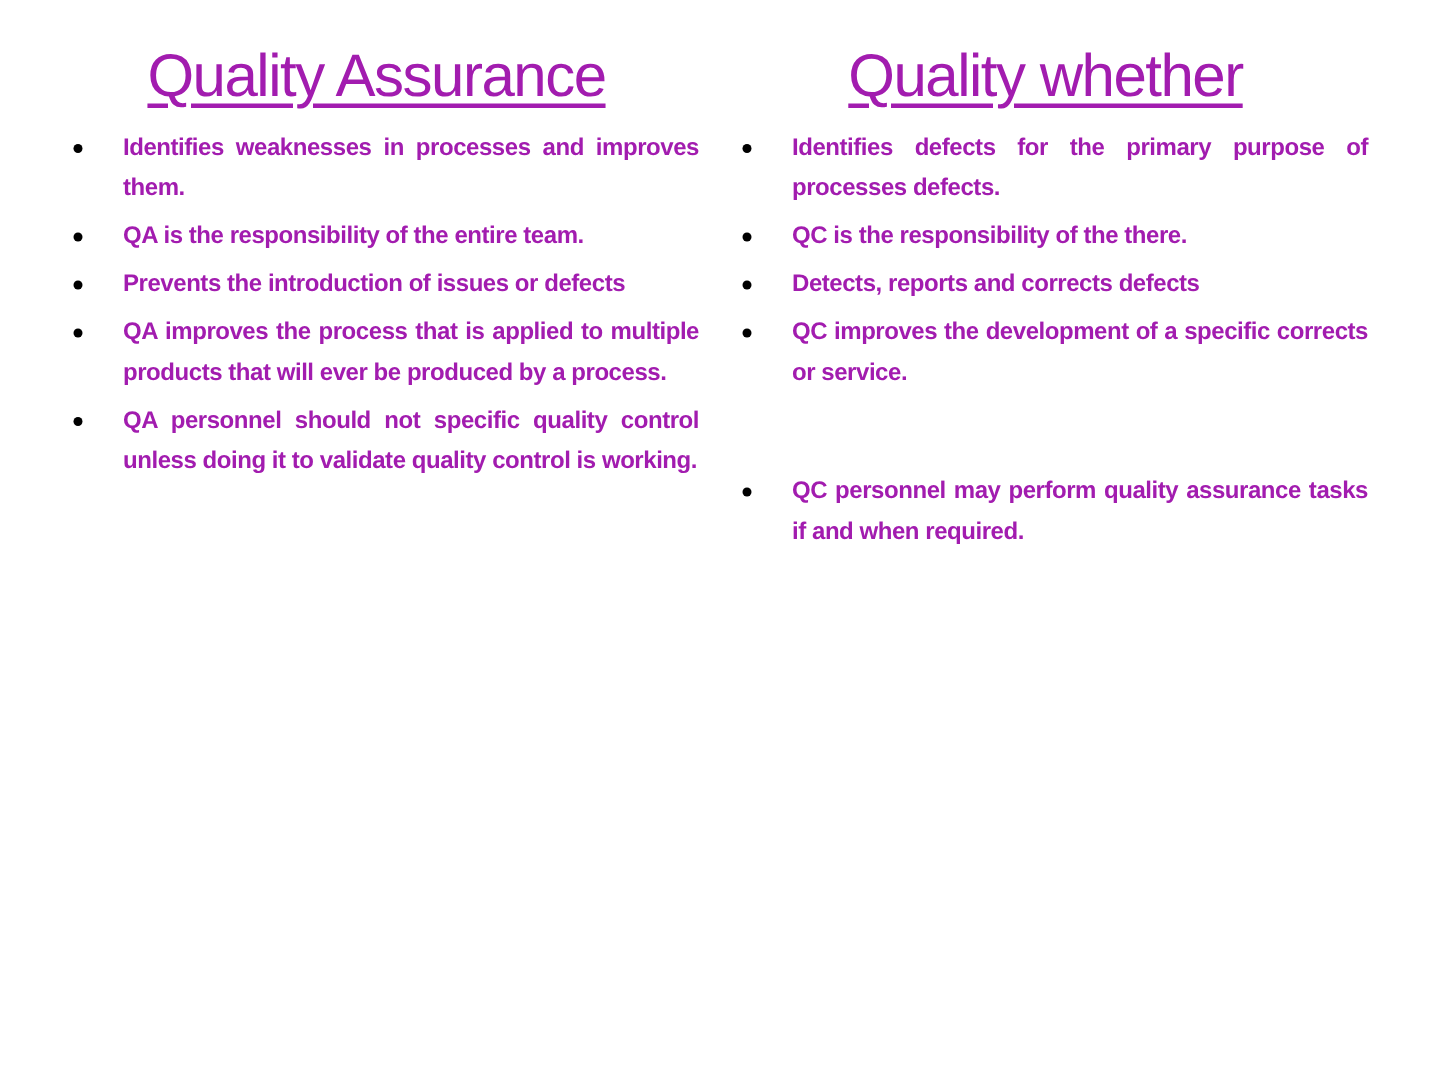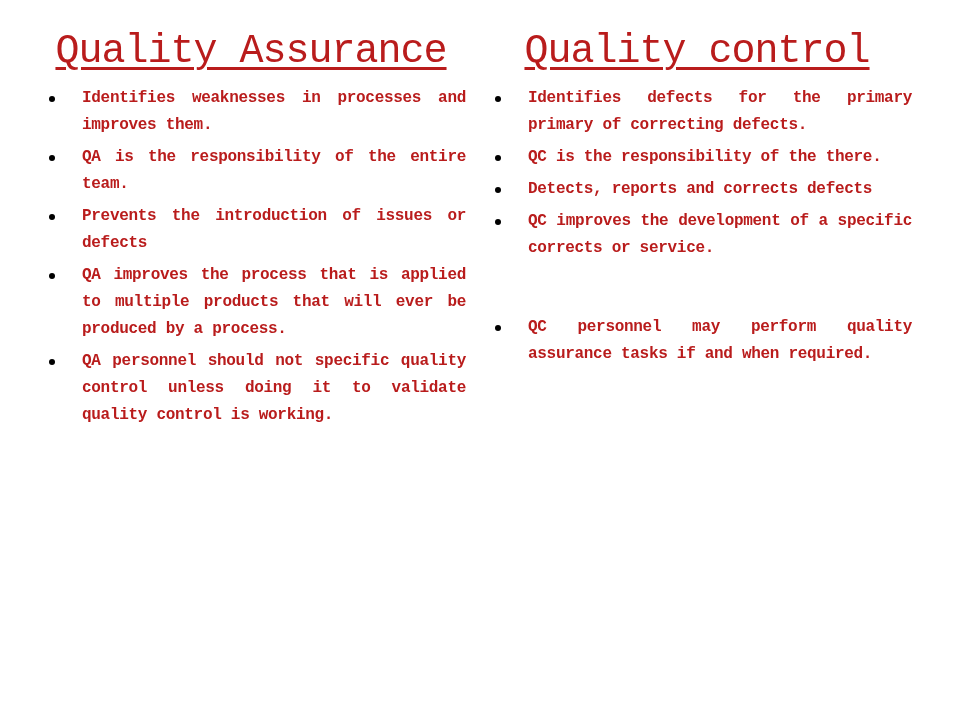--- a/index.html
+++ b/index.html
@@ -5,22 +5,22 @@
   html, body {
     margin: 0;
     padding: 0;
     background: #ffffff;
   }
   .slide {
     position: relative;
     width: 960px;
     height: 720px;
     background: #ffffff;
-    color: #b91c1c;
-    font-family: Liberation Mono, monospace;
+    color: #a21caf;
+    font-family: Liberation Sans, sans-serif;
     overflow: hidden;
   }
   .column {
     position: absolute;
     top: 28px;
   }
   .column-left  { left: 36px;  width: 430px; }
   .column-right { left: 482px; width: 430px; }
   .title {
     margin: 0 0 10px 0;
@@ -72,23 +72,23 @@
     <ul class="bullets">
         <li><span class="bullet-dot"></span><span>Identifies weaknesses in processes and improves them.</span></li>
         <li><span class="bullet-dot"></span><span>QA is the responsibility of the entire team.</span></li>
         <li><span class="bullet-dot"></span><span>Prevents the introduction of issues or defects</span></li>
         <li><span class="bullet-dot"></span><span>QA improves the process that is applied to multiple products that will ever be produced by a process.</span></li>
         <li><span class="bullet-dot"></span><span>QA personnel should not specific quality control unless doing it to validate quality control is working.</span></li>
       </ul>
   </section>
 
   <section class="column column-right">
-    <h1 class="title">Quality control</h1>
+    <h1 class="title">Quality whether</h1>
     <ul class="bullets">
-        <li><span class="bullet-dot"></span><span>Identifies defects for the primary primary of correcting defects.</span></li>
+        <li><span class="bullet-dot"></span><span>Identifies defects for the primary purpose of processes defects.</span></li>
         <li><span class="bullet-dot"></span><span>QC is the responsibility of the there.</span></li>
         <li><span class="bullet-dot"></span><span>Detects, reports and corrects defects</span></li>
         <li><span class="bullet-dot"></span><span>QC improves the development of a specific corrects or service.</span></li>
         <li class="gap-before"><span class="bullet-dot"></span><span>QC personnel may perform quality assurance tasks if and when required.</span></li>
       </ul>
   </section>
 
 </div>
 
 </body></html>

